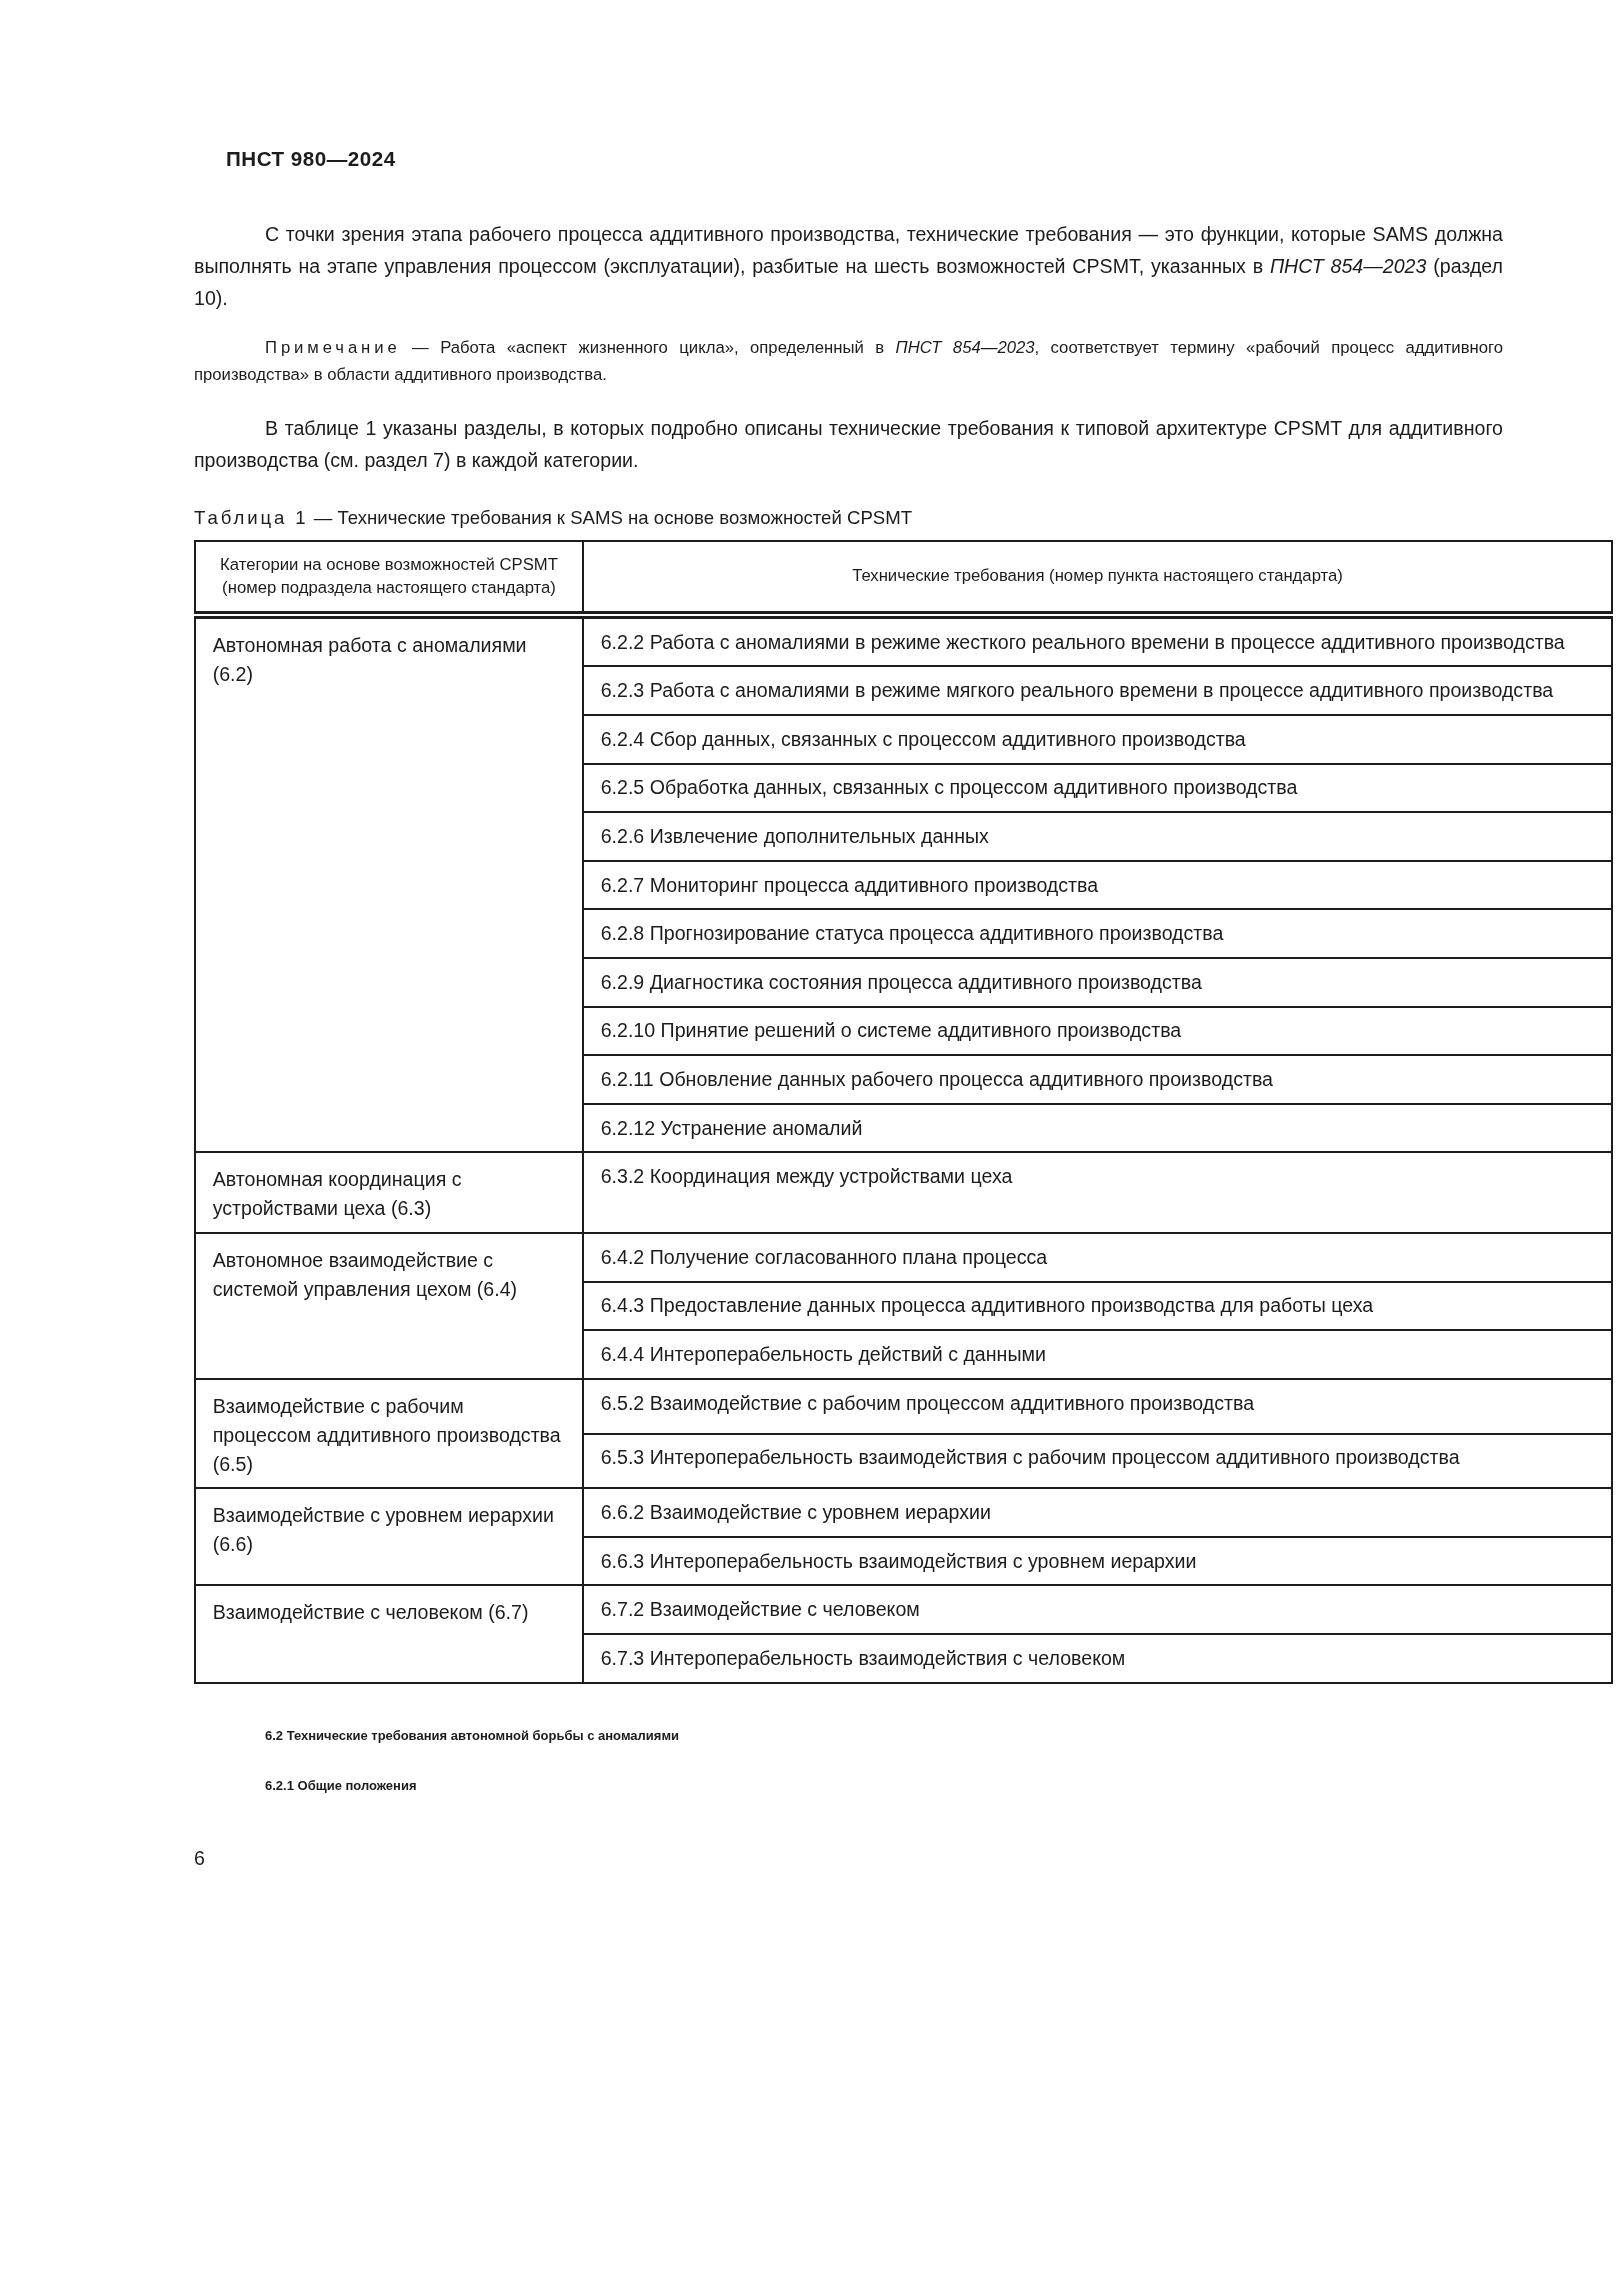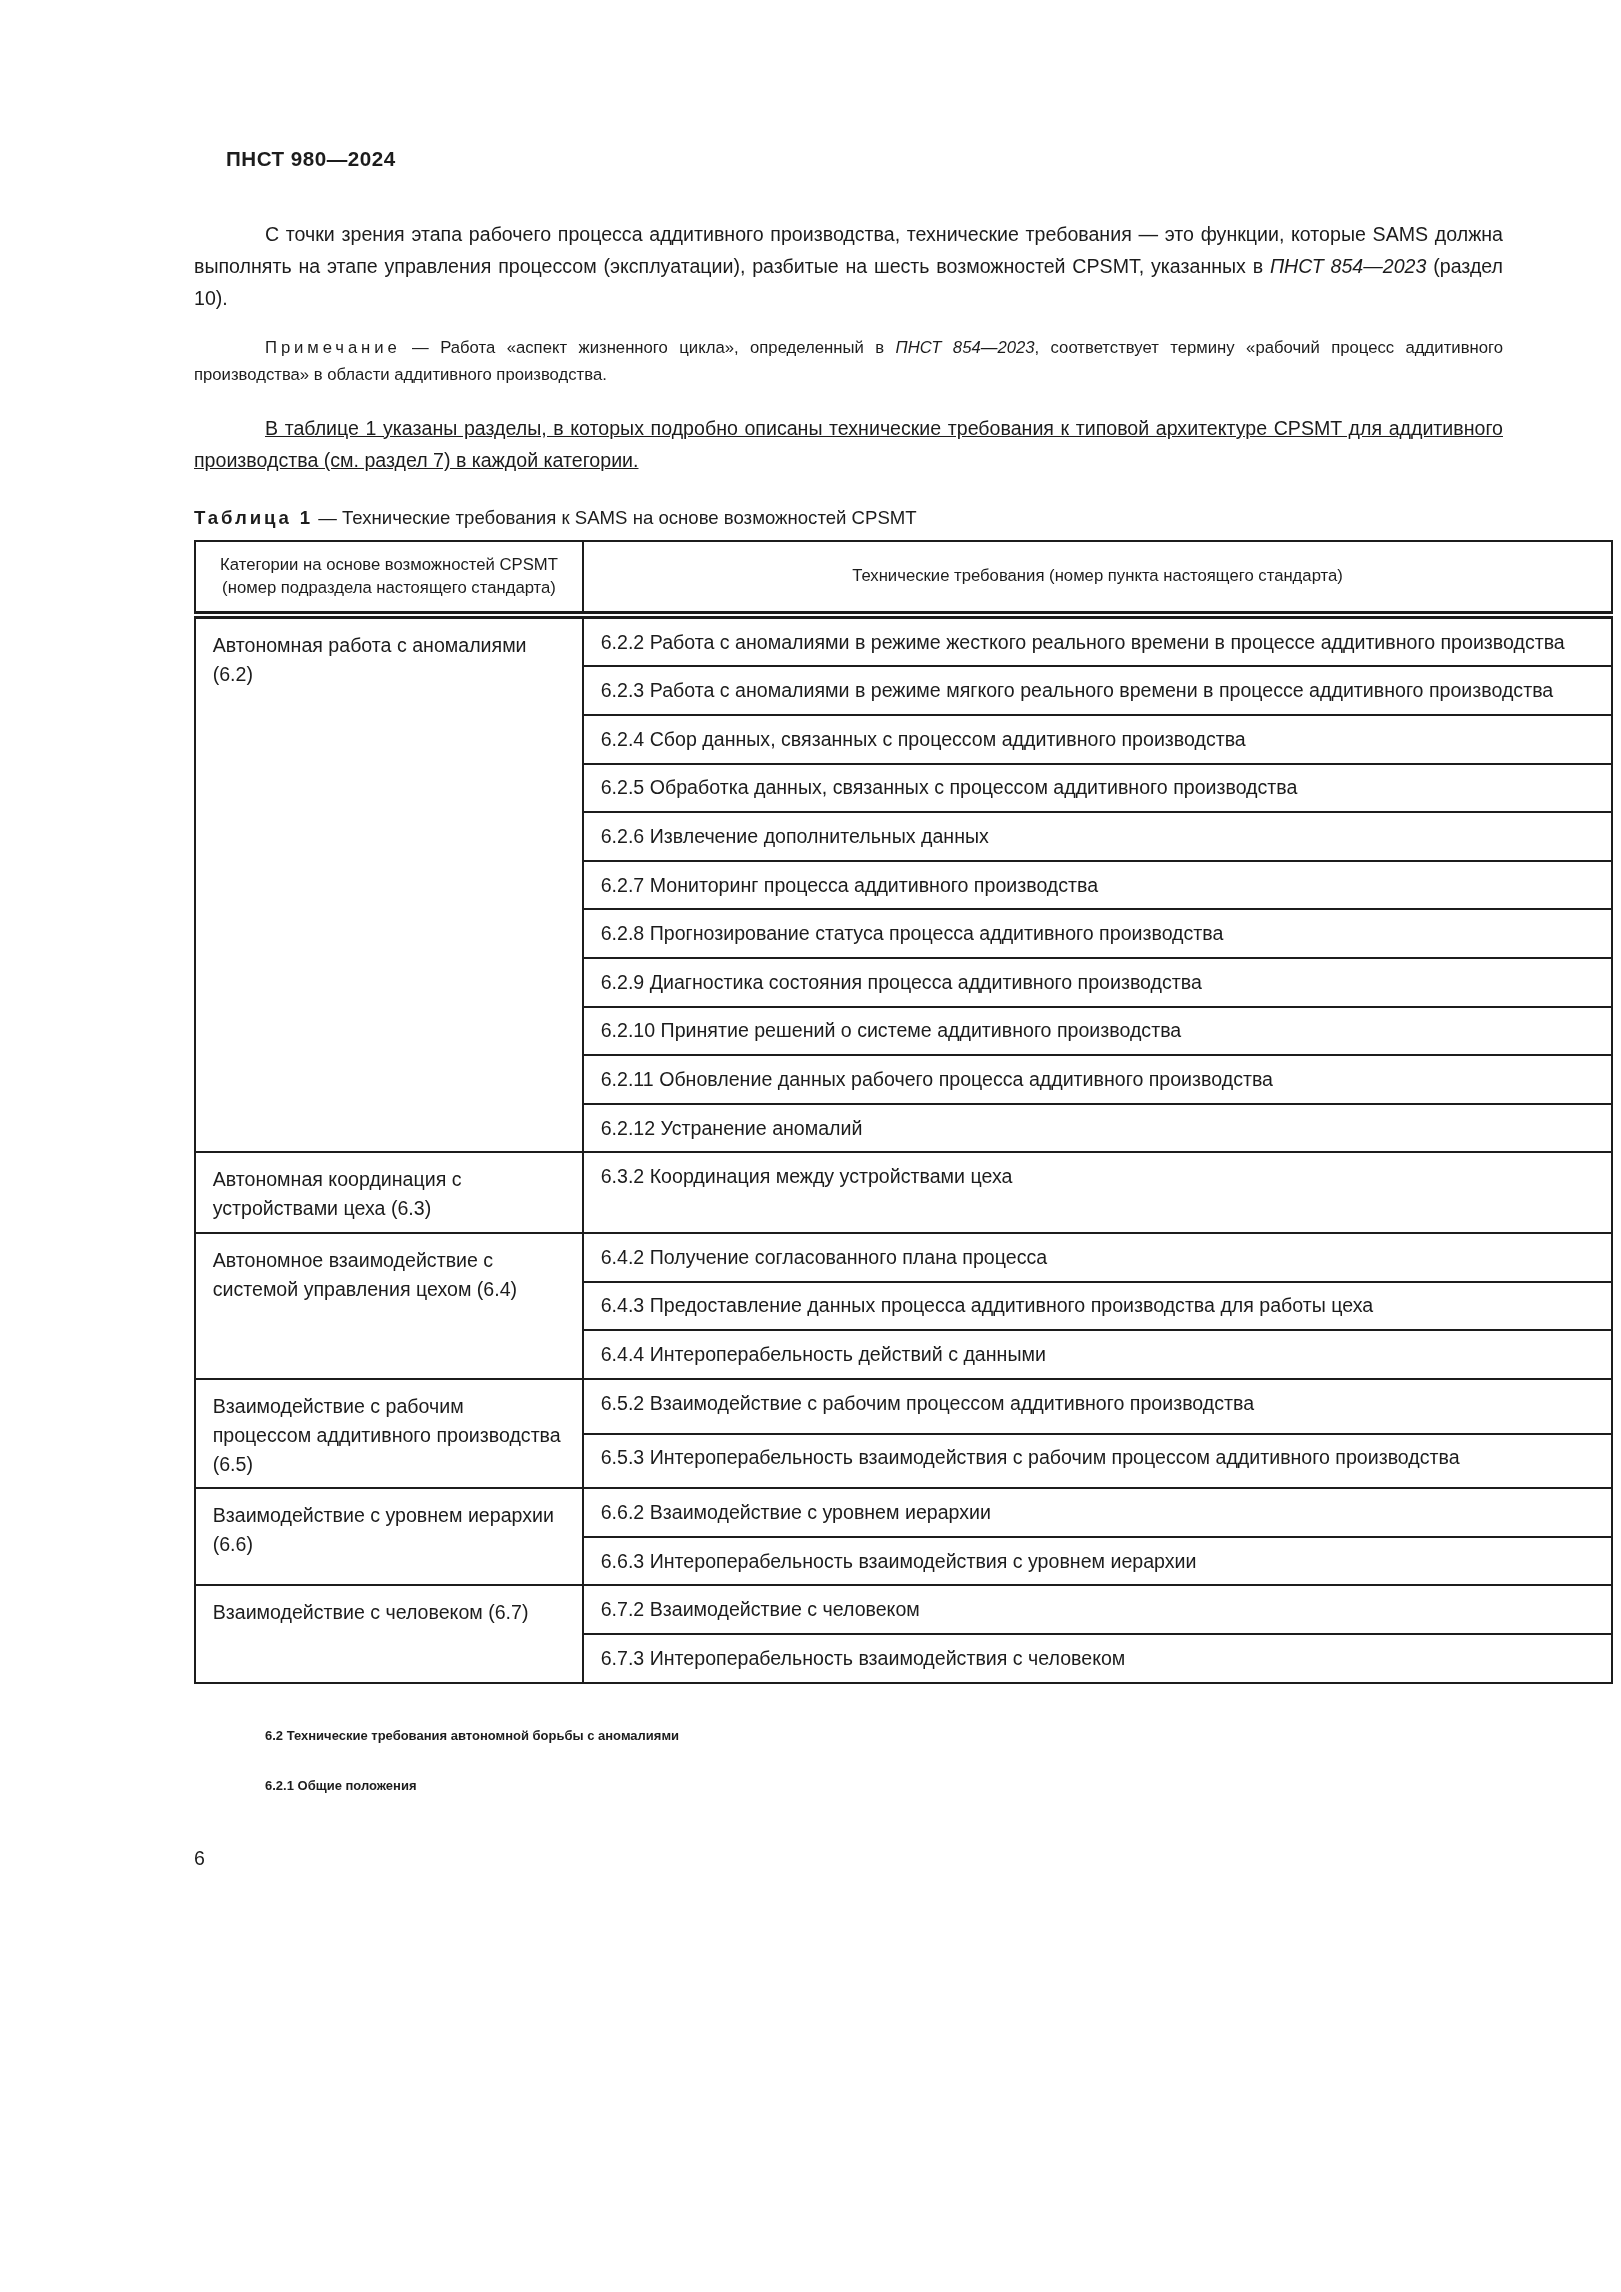--- a/index.html
+++ b/index.html
@@ -12,35 +12,35 @@
     overflow:hidden;
   }
   .content{position:absolute;left:194px;top:0;width:1309px;}
   .doc-code{margin-top:147px;font-size:20.6px;font-weight:bold;letter-spacing:0.5px;margin-left:32px;}
   .para{
     margin-top:47px;
     font-size:19.6px;line-height:32px;
     text-align:justify;
     text-indent:71px;
   }
-  .para.tight{margin-top:23.5px;text-decoration:underline;}
+  .para.tight{margin-top:23.5px;}
   .note{
     margin-top:13.7px;
     font-size:16.7px;line-height:27.4px;
     text-align:justify;
     text-indent:71px;
   }
   .note .note-label{letter-spacing:3.9px;}
   .italic{font-style:italic;}
   .tbl-caption{
     margin-top:29px;
     font-size:18.6px;line-height:25.5px;
     text-indent:0;
   }
-  .tbl-caption .cap-label{letter-spacing:2.9px;font-weight:bold;}
+  .tbl-caption .cap-label{letter-spacing:2.9px;}
   table.req-table{
     margin-top:9.8px;
     width:1419px;
     border-collapse:collapse;
     table-layout:fixed;
     border:2.9px solid #1c1c1c;
   }
   table.req-table col.c1{width:388px;}
   table.req-table th{
     border:2px solid #1c1c1c;

